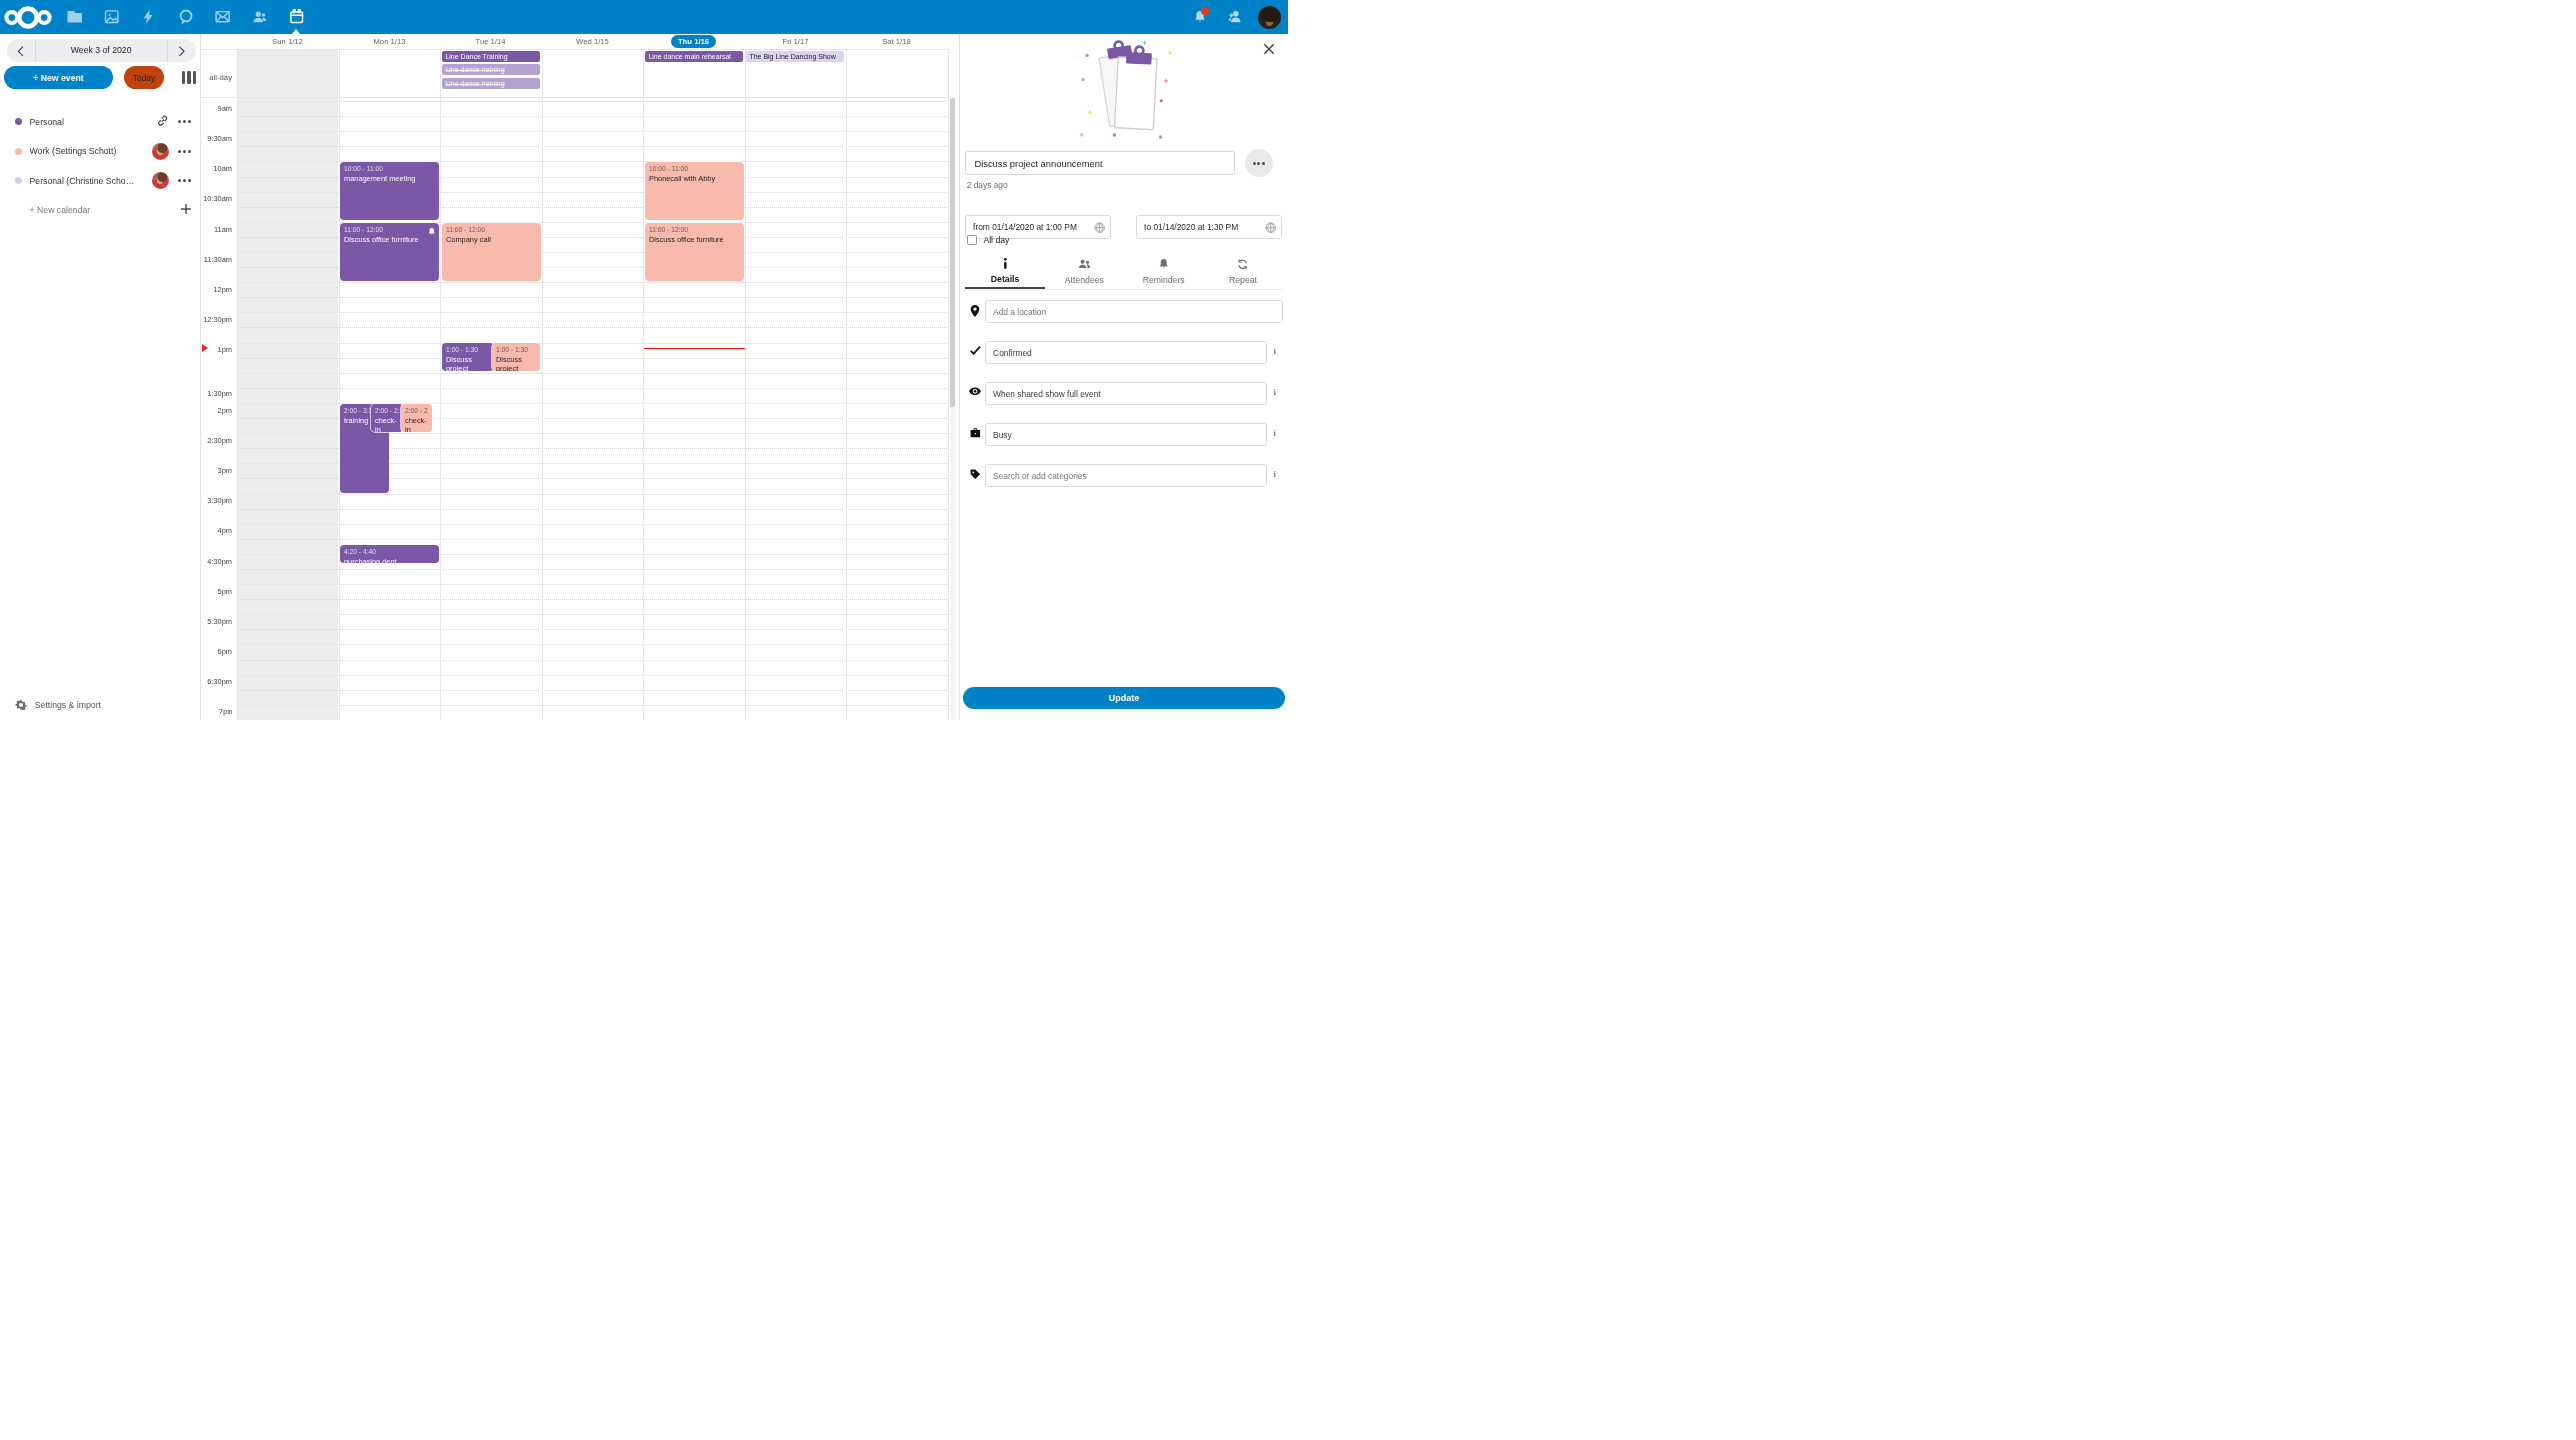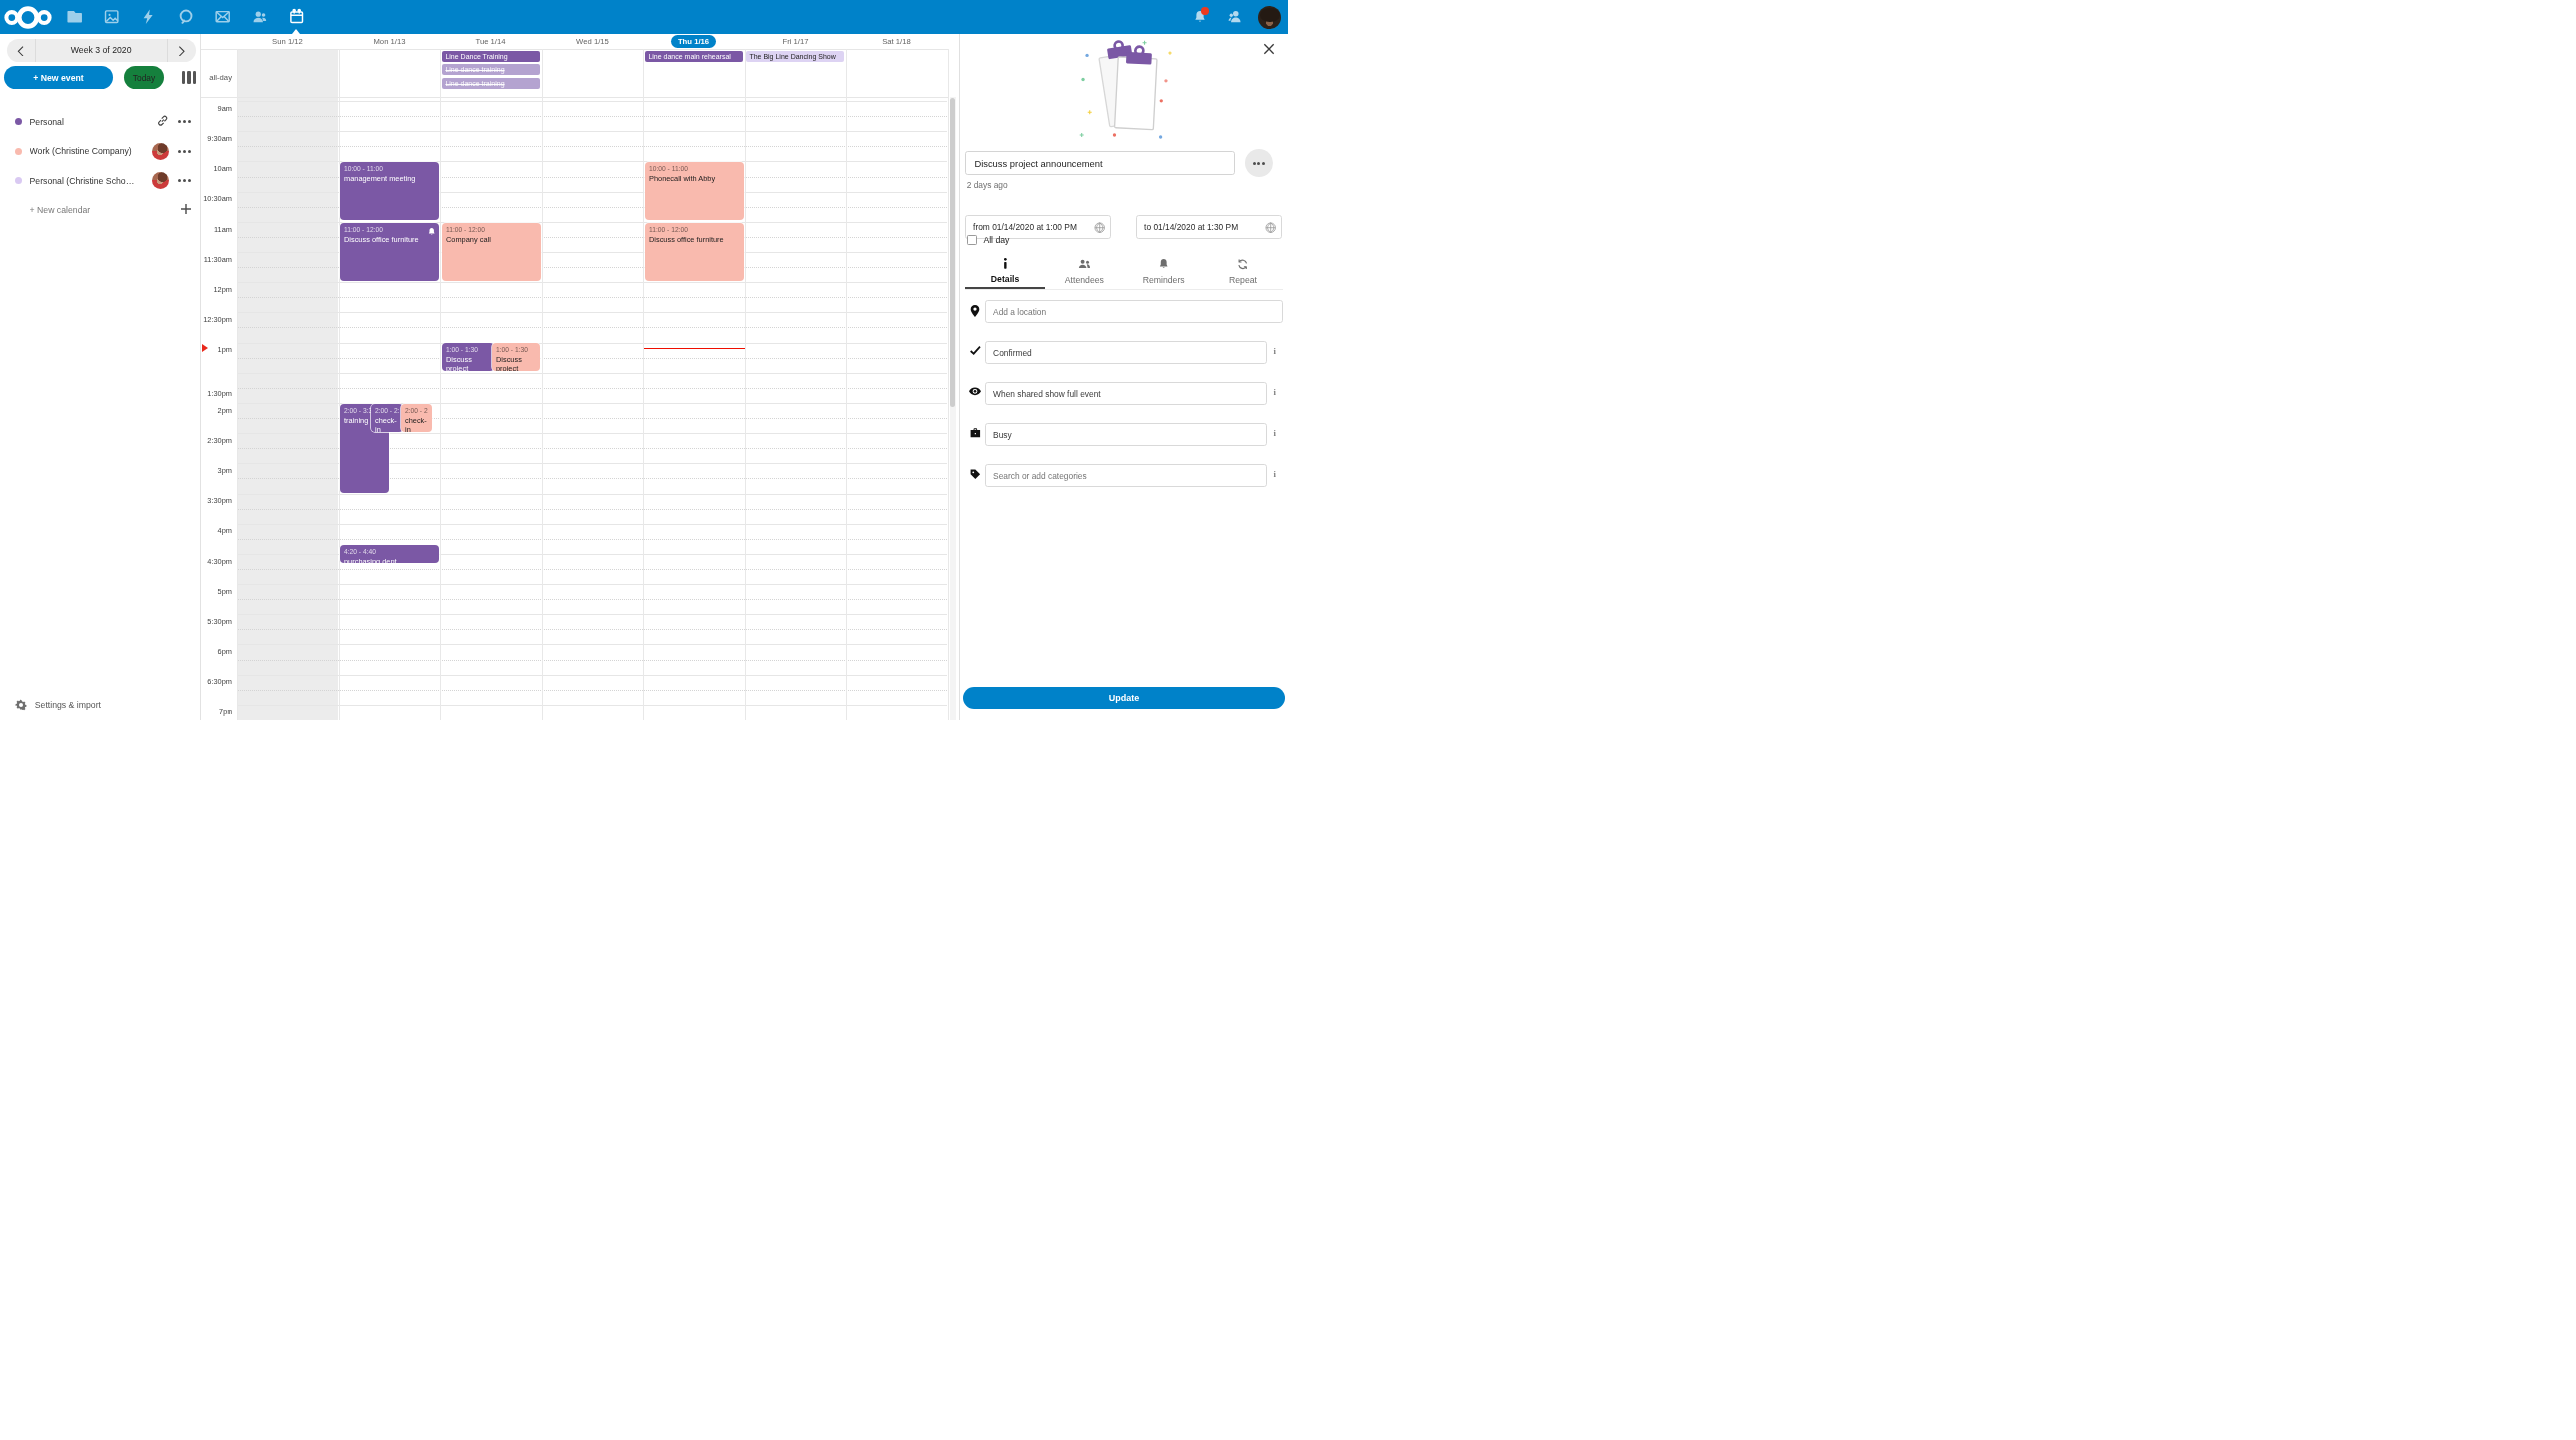--- a/index.html
+++ b/index.html
@@ -27,21 +27,21 @@
     border-radius:50%; background:#241a13; }
 
   
   .sidebar { position:absolute; left:0; top:34px; width:201px; bottom:0; background:#fff; border-right:0.7px solid #e2e2e2; z-index:10; }
   .weeknav { position:absolute; left:6.7px; top:5.4px; width:189px; height:23px; background:#ededed; border-radius:11.4px;
     display:flex; align-items:center; }
   .weeknav .seg { width:28px; height:23px; display:flex; align-items:center; justify-content:center; cursor:pointer; color:#3c3c3c; }
   .weeknav .lbl { flex:1; text-align:center; font-size:8.7px; color:#1f1f1f; border-left:0.7px solid #dcdcdc; border-right:0.7px solid #dcdcdc; height:23px; line-height:23px; cursor:pointer; }
   .btnrow { position:absolute; left:4px; top:32px; right:4px; height:23px; display:flex; align-items:center;justify-content:space-between; }
   .btn-newevent { width:109px; height:23px; border:0; border-radius:11.4px; background:#0082c9; color:#fff; font-weight:bold; font-size:8.7px; cursor:pointer; font-family:inherit; }
-  .btn-today { margin-left:8px; width:40px; height:23px; border:0; border-radius:11.4px; background:#15803d; color:#222; font-size:8.4px; cursor:pointer; font-family:inherit; }
+  .btn-today { margin-left:8px; width:40px; height:23px; border:0; border-radius:11.4px; background:#c2410c; color:#222; font-size:8.4px; cursor:pointer; font-family:inherit; }
   .viewtoggle { margin-left:14.8px; display:flex; gap:2px; cursor:pointer; }
   .viewtoggle i { display:block; width:3.4px; height:12.7px; background:#555; border-radius:1.3px; }
   .callist { position:absolute; left:0; top:73px; right:0; }
   .calrow { position:relative; height:29.5px; display:flex; align-items:center; cursor:pointer; }
   .calrow .dot { width:7.4px; height:7.4px; border-radius:50%; margin:0 7.4px 0 14.8px; flex:none; }
   .calrow .nm { font-size:8.7px; color:#333; white-space:nowrap; overflow:hidden; text-overflow:ellipsis; max-width:114px; }
   .calrow .nm.muted { color:#787878; }
   .calrow .right { position:absolute; right:9.4px; display:flex; align-items:center; gap:9.4px; }
   .mini-avatar { width:17px; height:17px; border-radius:50%;
     background: radial-gradient(circle at 62% 30%, #6e3b2a 30%, transparent 31%),
@@ -226,21 +226,21 @@
               </svg></span>
             <span class="dots3">
               <i></i>
               <i></i>
               <i></i>
             </span>
           </span>
         </div>
         <div class="calrow">
           <span class="dot" style="background: rgb(249, 186, 174);"></span>
-          <span class="nm">Work (Christine Company)</span>
+          <span class="nm">Work (Settings Schott)</span>
           <span class="right">
             <span class="mini-avatar"></span>
             <span class="dots3">
               <i></i>
               <i></i>
               <i></i>
             </span>
           </span>
         </div>
         <div class="calrow">

